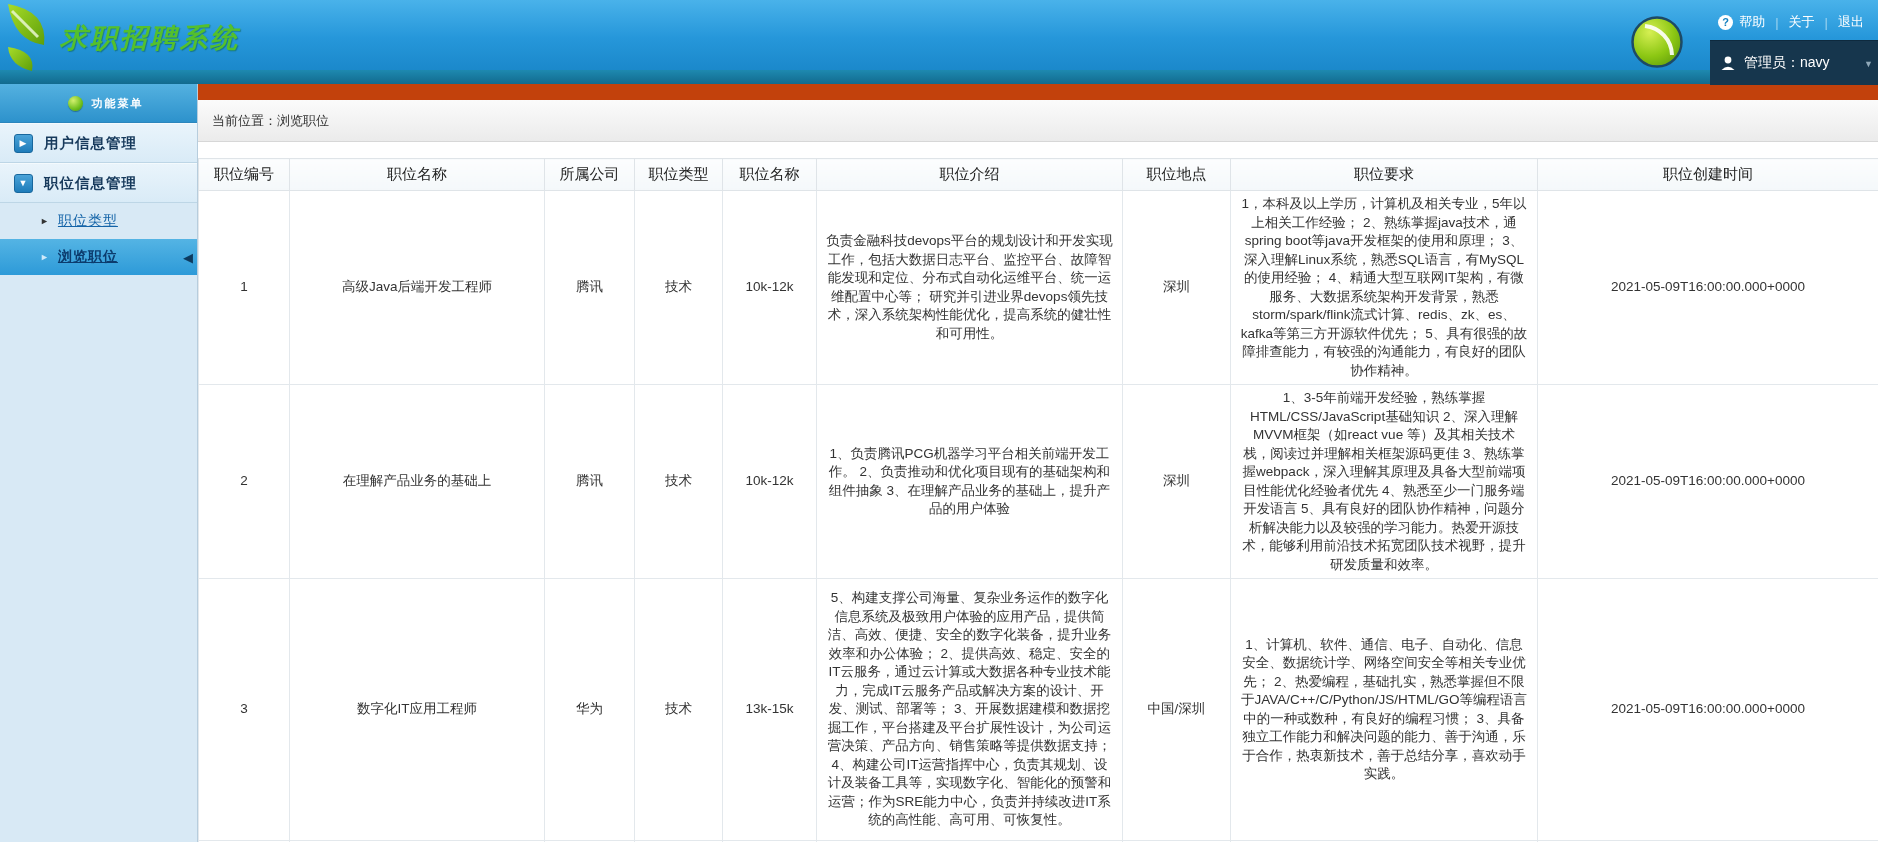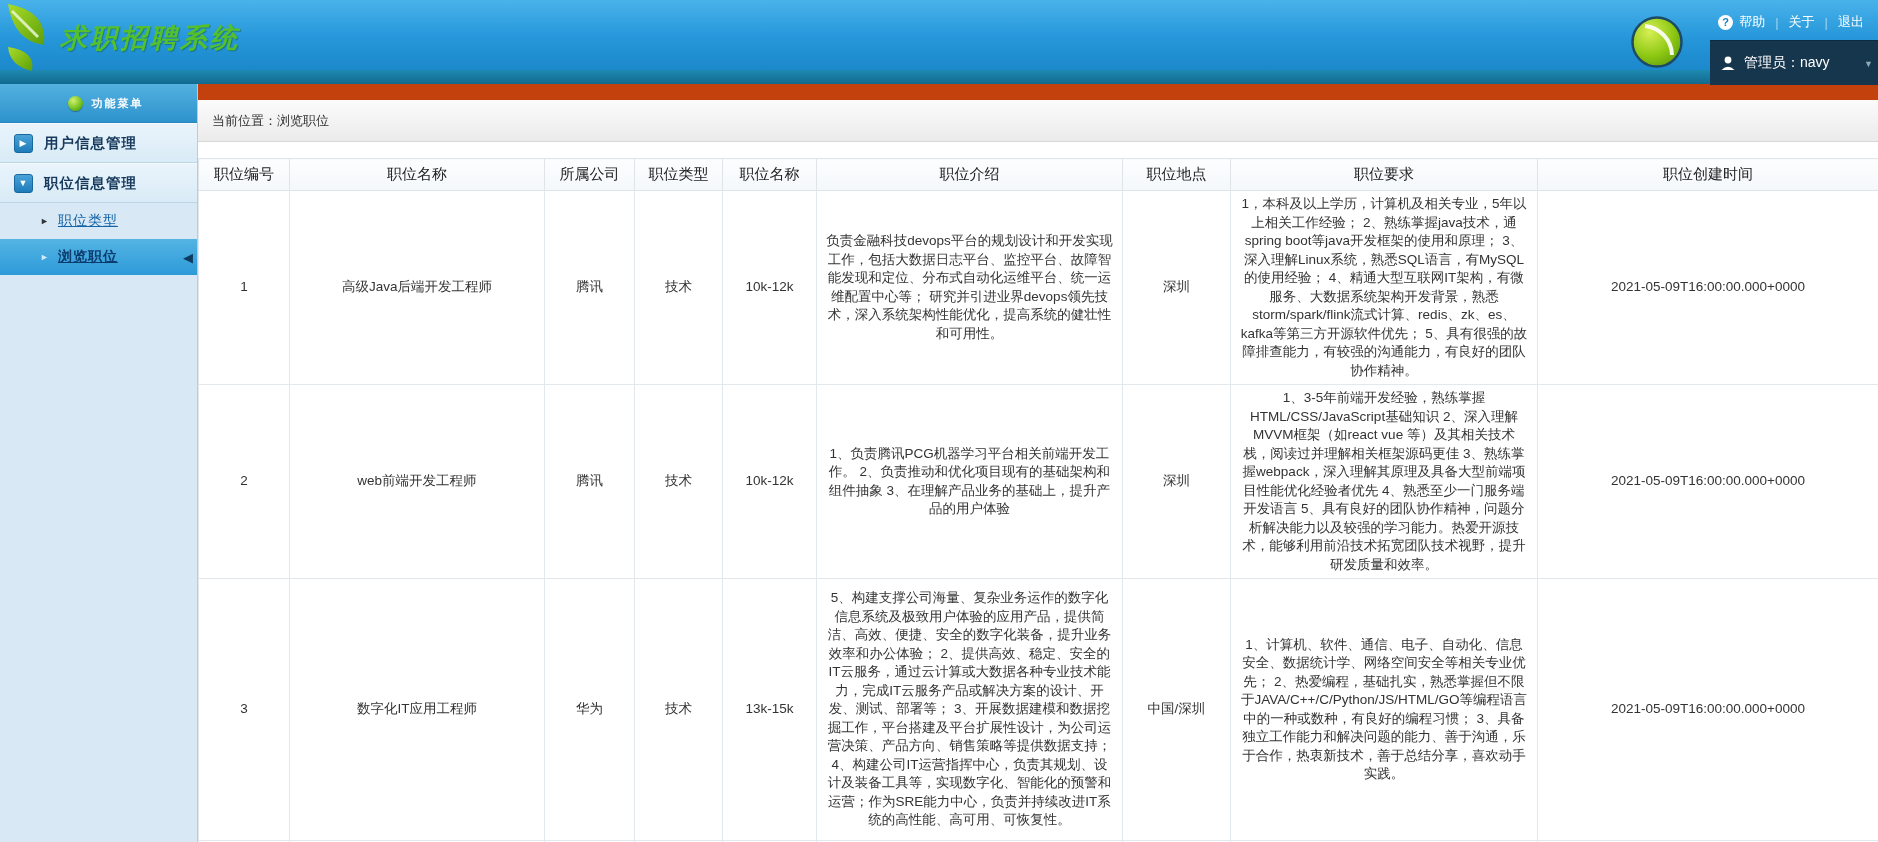--- a/index.html
+++ b/index.html
@@ -176,21 +176,21 @@
           <td>腾讯</td>
           <td>技术</td>
           <td>10k-12k</td>
           <td>负责金融科技devops平台的规划设计和开发实现工作，包括大数据日志平台、监控平台、故障智能发现和定位、分布式自动化运维平台、统一运维配置中心等； 研究并引进业界devops领先技术，深入系统架构性能优化，提高系统的健壮性和可用性。</td>
           <td>深圳</td>
           <td>1，本科及以上学历，计算机及相关专业，5年以上相关工作经验； 2、熟练掌握java技术，通spring boot等java开发框架的使用和原理； 3、深入理解Linux系统，熟悉SQL语言，有MySQL的使用经验； 4、精通大型互联网IT架构，有微服务、大数据系统架构开发背景，熟悉storm/spark/flink流式计算、redis、zk、es、kafka等第三方开源软件优先； 5、具有很强的故障排查能力，有较强的沟通能力，有良好的团队协作精神。</td>
           <td>2021-05-09T16:00:00.000+0000</td>
         </tr>
         <tr class="r2">
           <td>2</td>
-          <td>web前端开发工程师</td>
+          <td>在理解产品业务的基础上</td>
           <td>腾讯</td>
           <td>技术</td>
           <td>10k-12k</td>
           <td>1、负责腾讯PCG机器学习平台相关前端开发工作。 2、负责推动和优化项目现有的基础架构和组件抽象 3、在理解产品业务的基础上，提升产品的用户体验</td>
           <td>深圳</td>
           <td>1、3-5年前端开发经验，熟练掌握HTML/CSS/JavaScript基础知识 2、深入理解MVVM框架（如react vue 等）及其相关技术栈，阅读过并理解相关框架源码更佳 3、熟练掌握webpack，深入理解其原理及具备大型前端项目性能优化经验者优先 4、熟悉至少一门服务端开发语言 5、具有良好的团队协作精神，问题分析解决能力以及较强的学习能力。热爱开源技术，能够利用前沿技术拓宽团队技术视野，提升研发质量和效率。</td>
           <td>2021-05-09T16:00:00.000+0000</td>
         </tr>
         <tr class="r3">
           <td>3</td>

